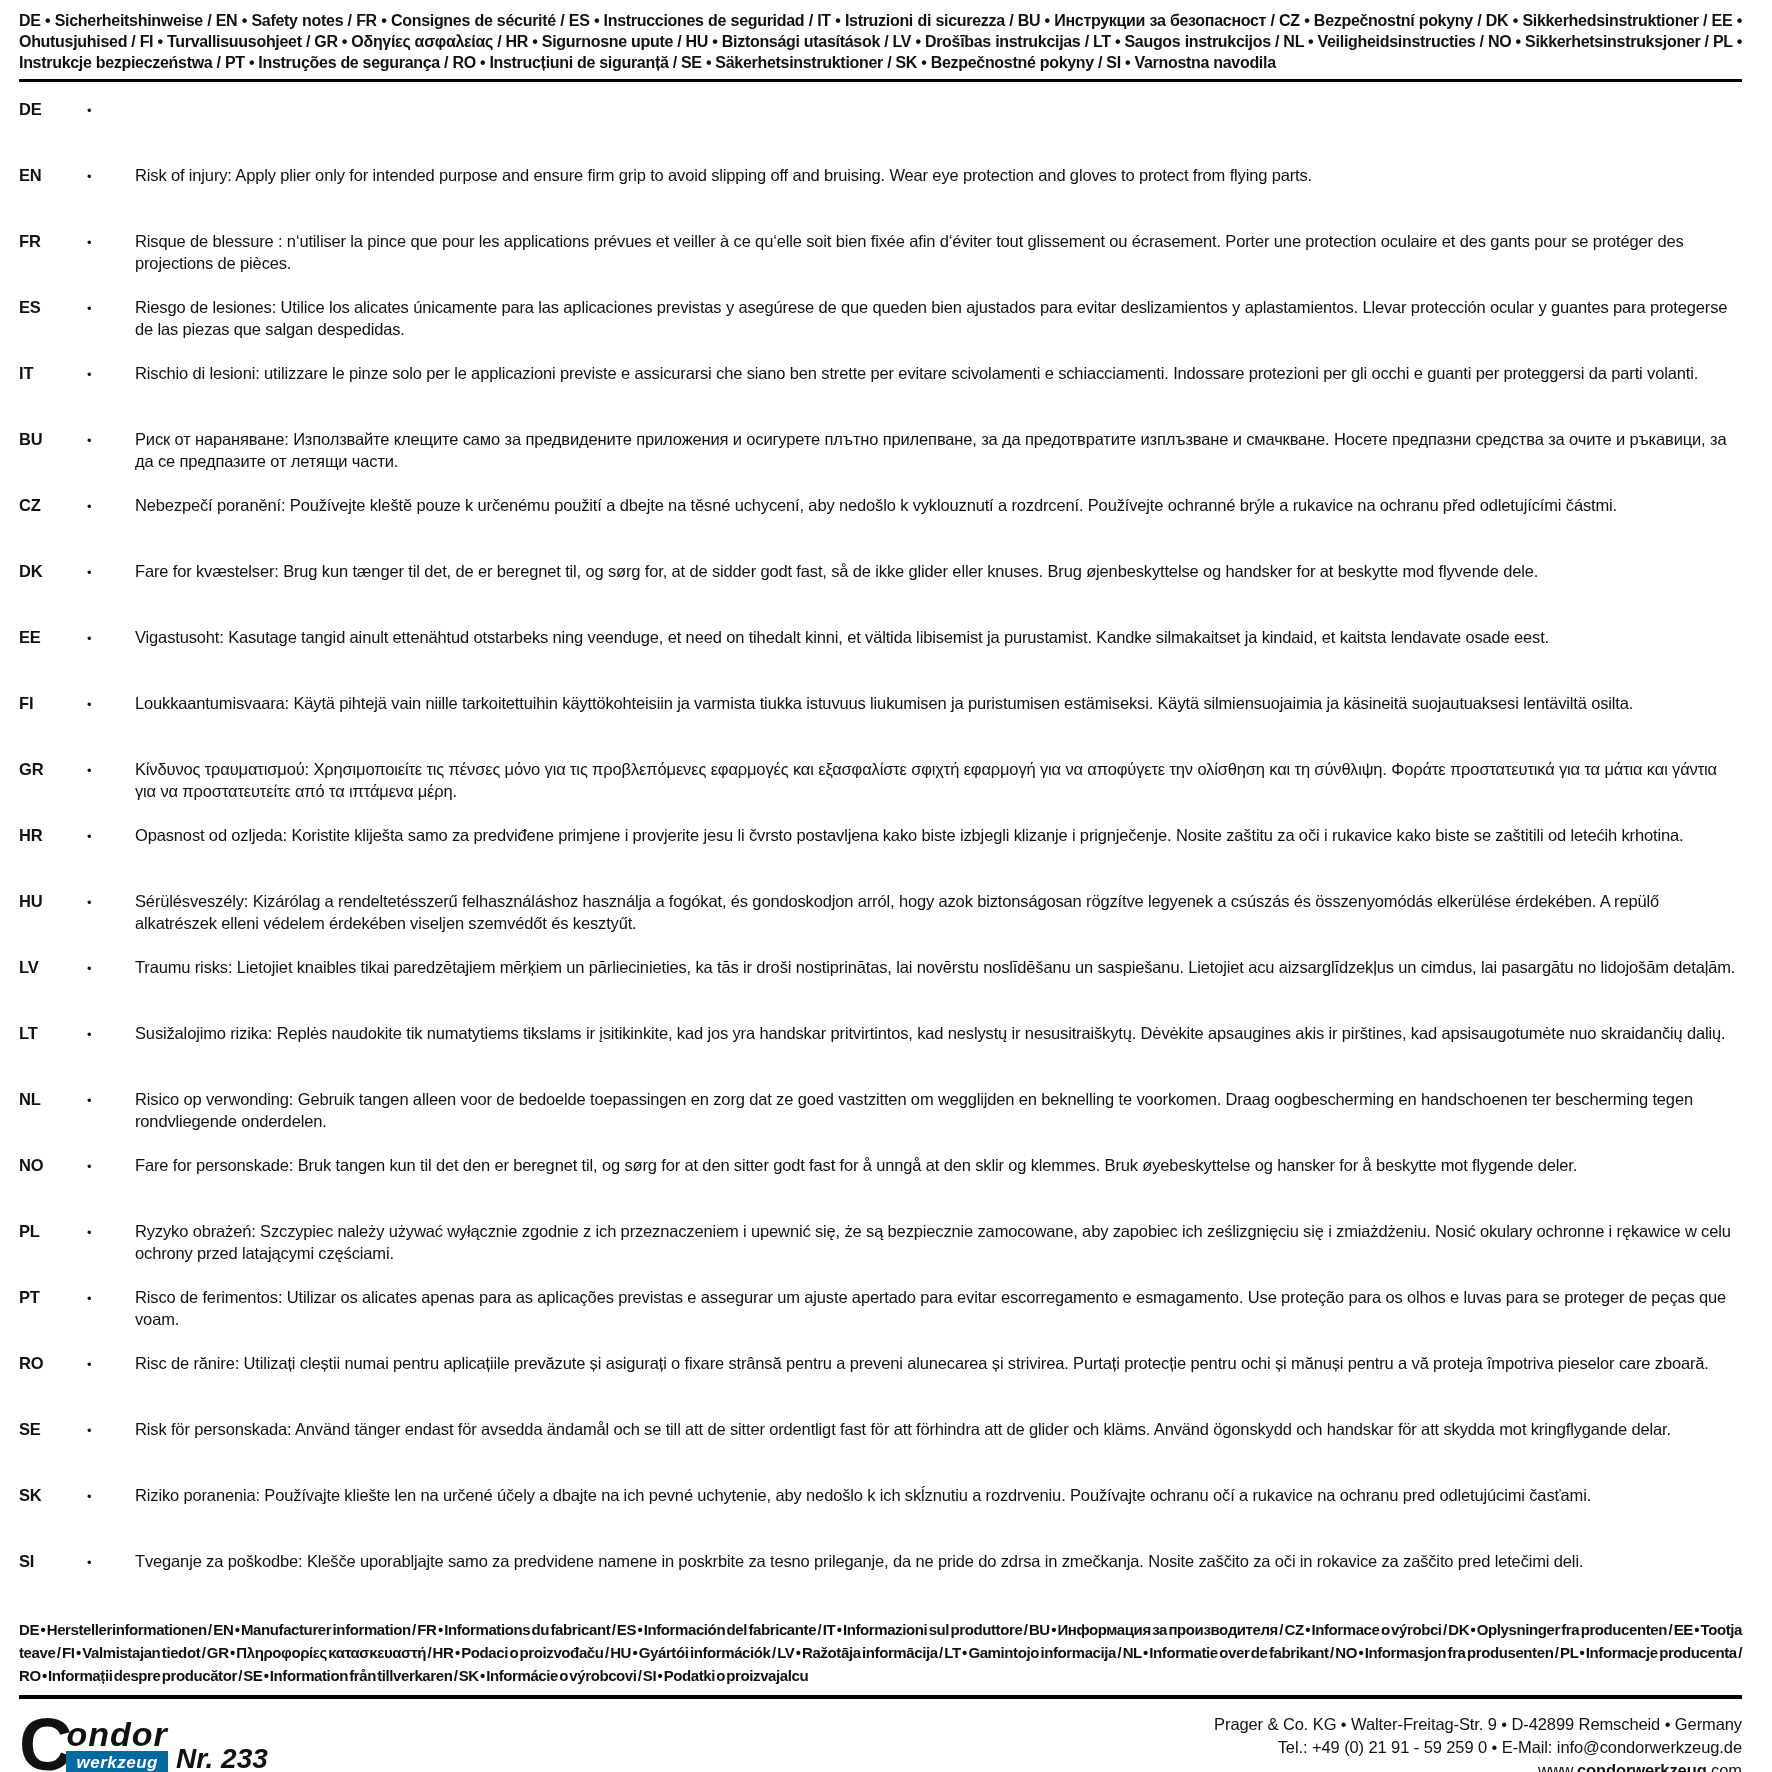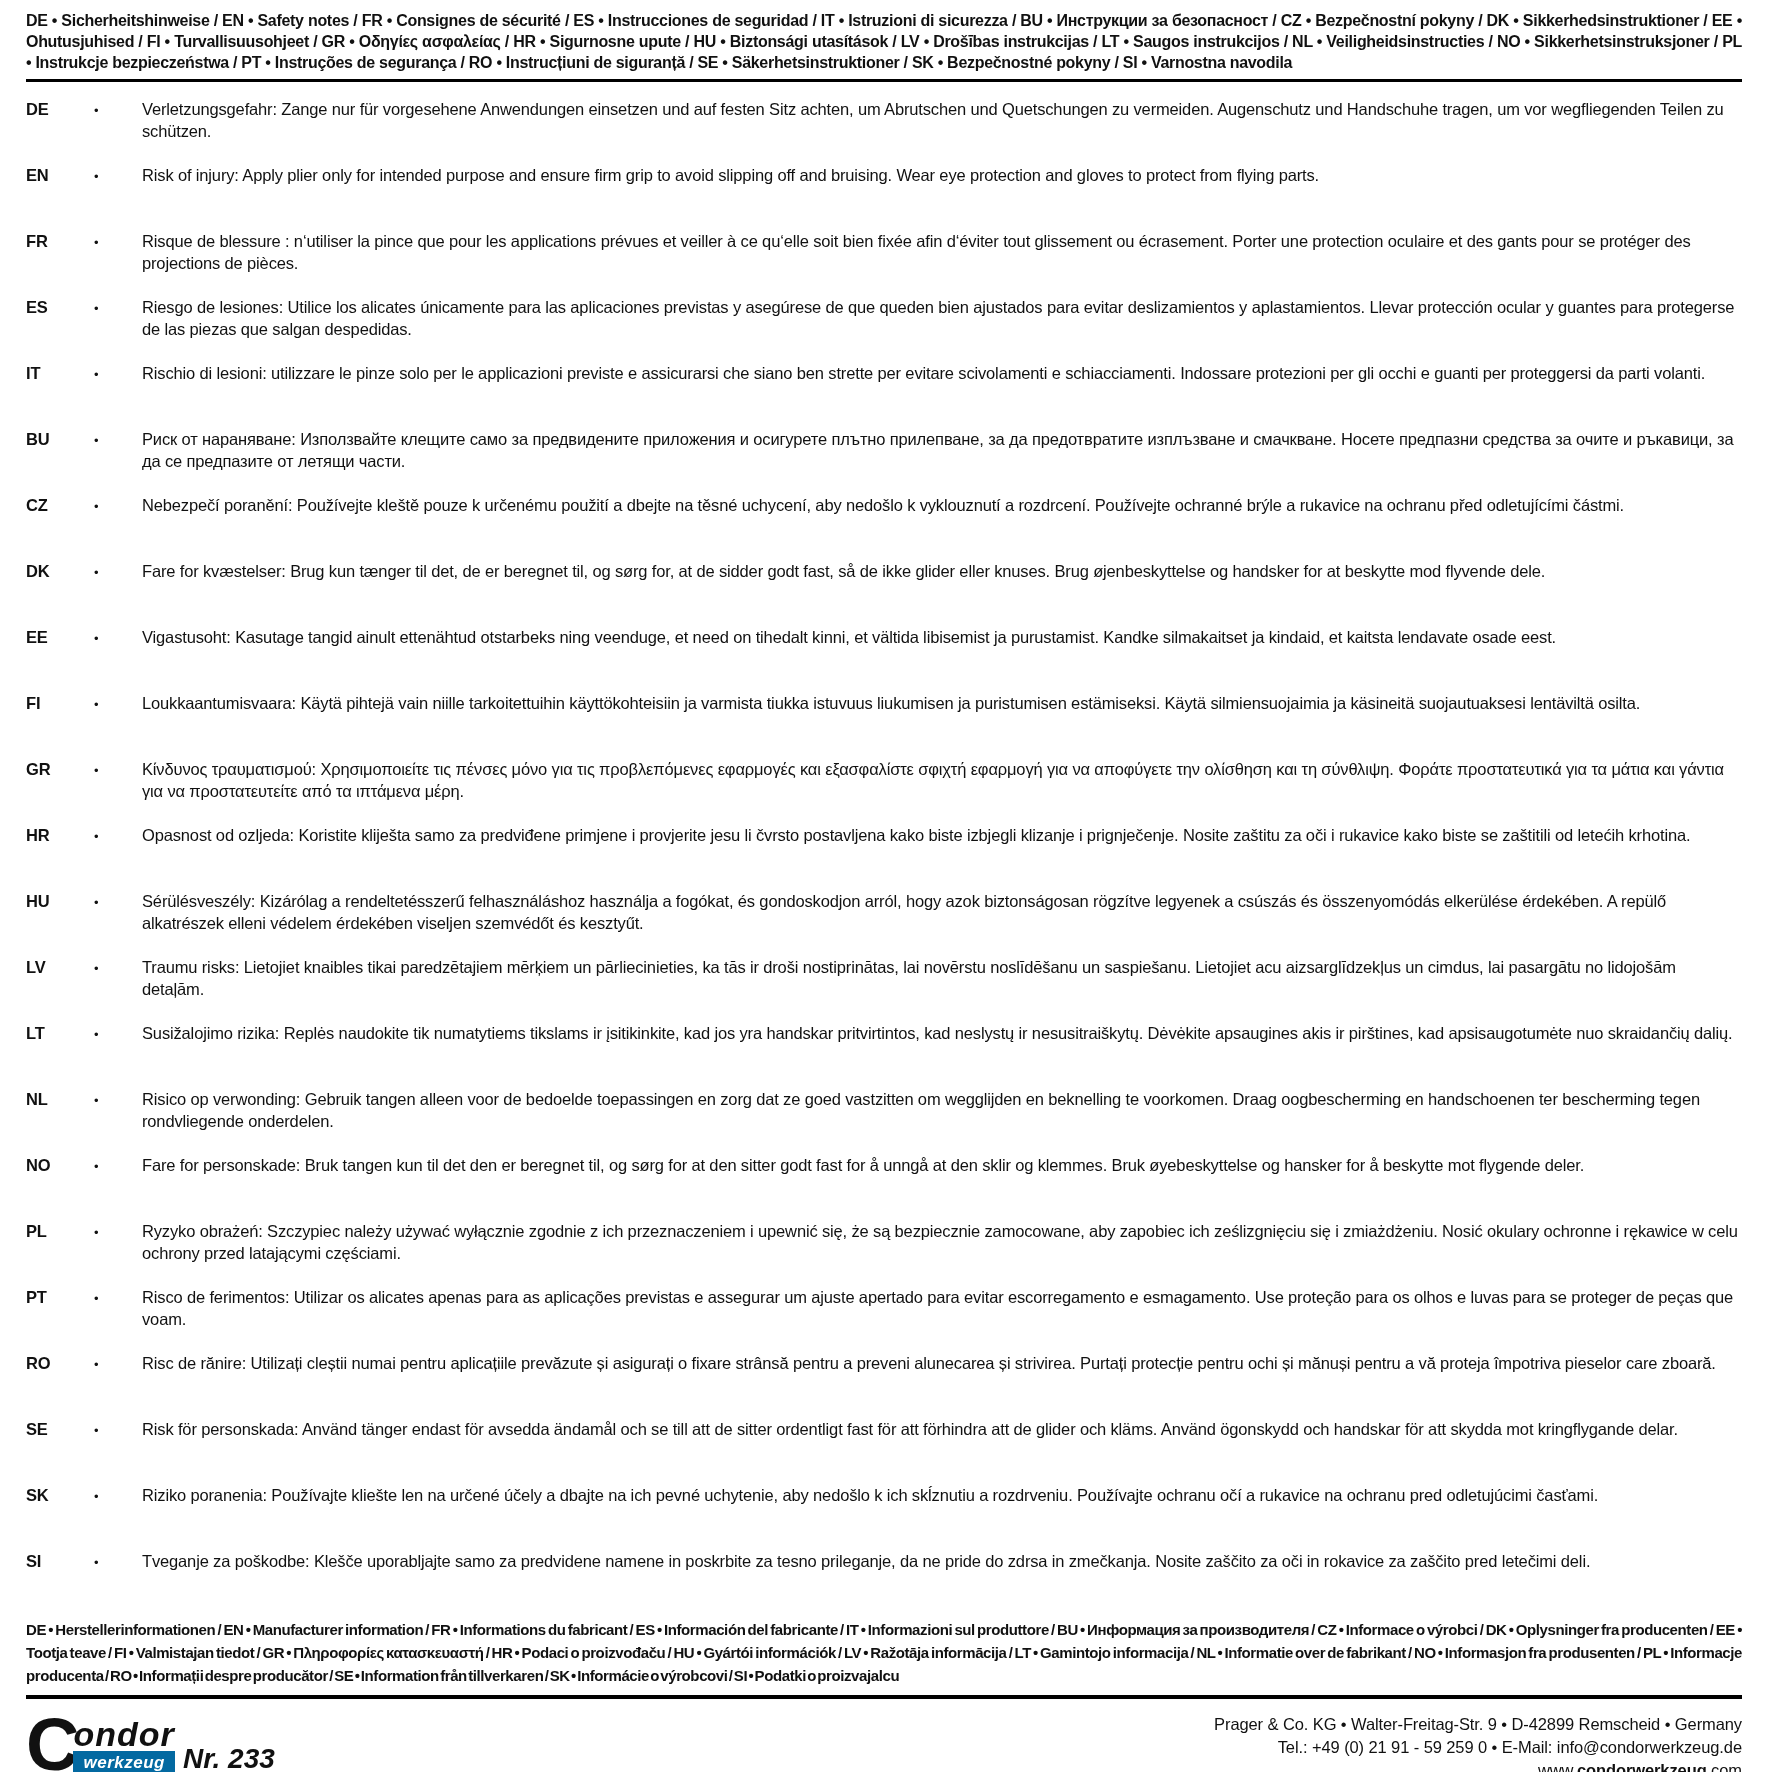--- a/index.html
+++ b/index.html
@@ -8,21 +8,21 @@
     background: #ffffff;
     color: #111111;
     font-family: "Liberation Sans", sans-serif;
   }
   body {
     width: 1772px;
     height: 1772px;
     overflow: hidden;
   }
   .page {
-    padding: 10px 30px 0 26px;
+    padding: 10px 30px 0 19px;
     box-sizing: border-box;
     width: 1772px;
     height: 1772px;
     display: flex;
     flex-direction: column;
   }
   .header-block {
     font-weight: bold;
     font-size: 16px;
     line-height: 21px;
@@ -138,21 +138,20 @@
 <div class="page">
 
   <div class="header-block">DE • Sicherheitshinweise / EN • Safety notes / FR • Consignes de sécurité / ES • Instrucciones de seguridad / IT • Istruzioni di sicurezza / BU • Инструкции за безопасност / CZ • Bezpečnostní pokyny / DK • Sikkerhedsinstruktioner / EE • Ohutusjuhised / FI • Turvallisuusohjeet / GR • Οδηγίες ασφαλείας / HR • Sigurnosne upute / HU • Biztonsági utasítások / LV • Drošības instrukcijas / LT • Saugos instrukcijos / NL • Veiligheidsinstructies / NO • Sikkerhetsinstruksjoner / PL • Instrukcje bezpieczeństwa / PT • Instruções de segurança / RO • Instrucțiuni de siguranță / SE • Säkerhetsinstruktioner / SK • Bezpečnostné pokyny / SI • Varnostna navodila</div>
 
   <hr class="rule-thick">
 
   <div class="notes">
   <div class="note">
     <span class="code">DE</span>
     <span class="bullet">•</span>
-    <div class="text">Verletzungsgefahr: Zange nur für vorgesehene Anwendungen einsetzen und auf festen Sitz achten, um Abrutschen und Quetschungen zu vermeiden. Augenschutz und Handschuhe tragen, um vor wegfliegenden Teilen zu schützen.</div>
   </div>
 
   <div class="note">
     <span class="code">EN</span>
     <span class="bullet">•</span>
     <div class="text">Risk of injury: Apply plier only for intended purpose and ensure firm grip to avoid slipping off and bruising. Wear eye protection and gloves to protect from flying parts.</div>
   </div>
 
   <div class="note">
     <span class="code">FR</span>

